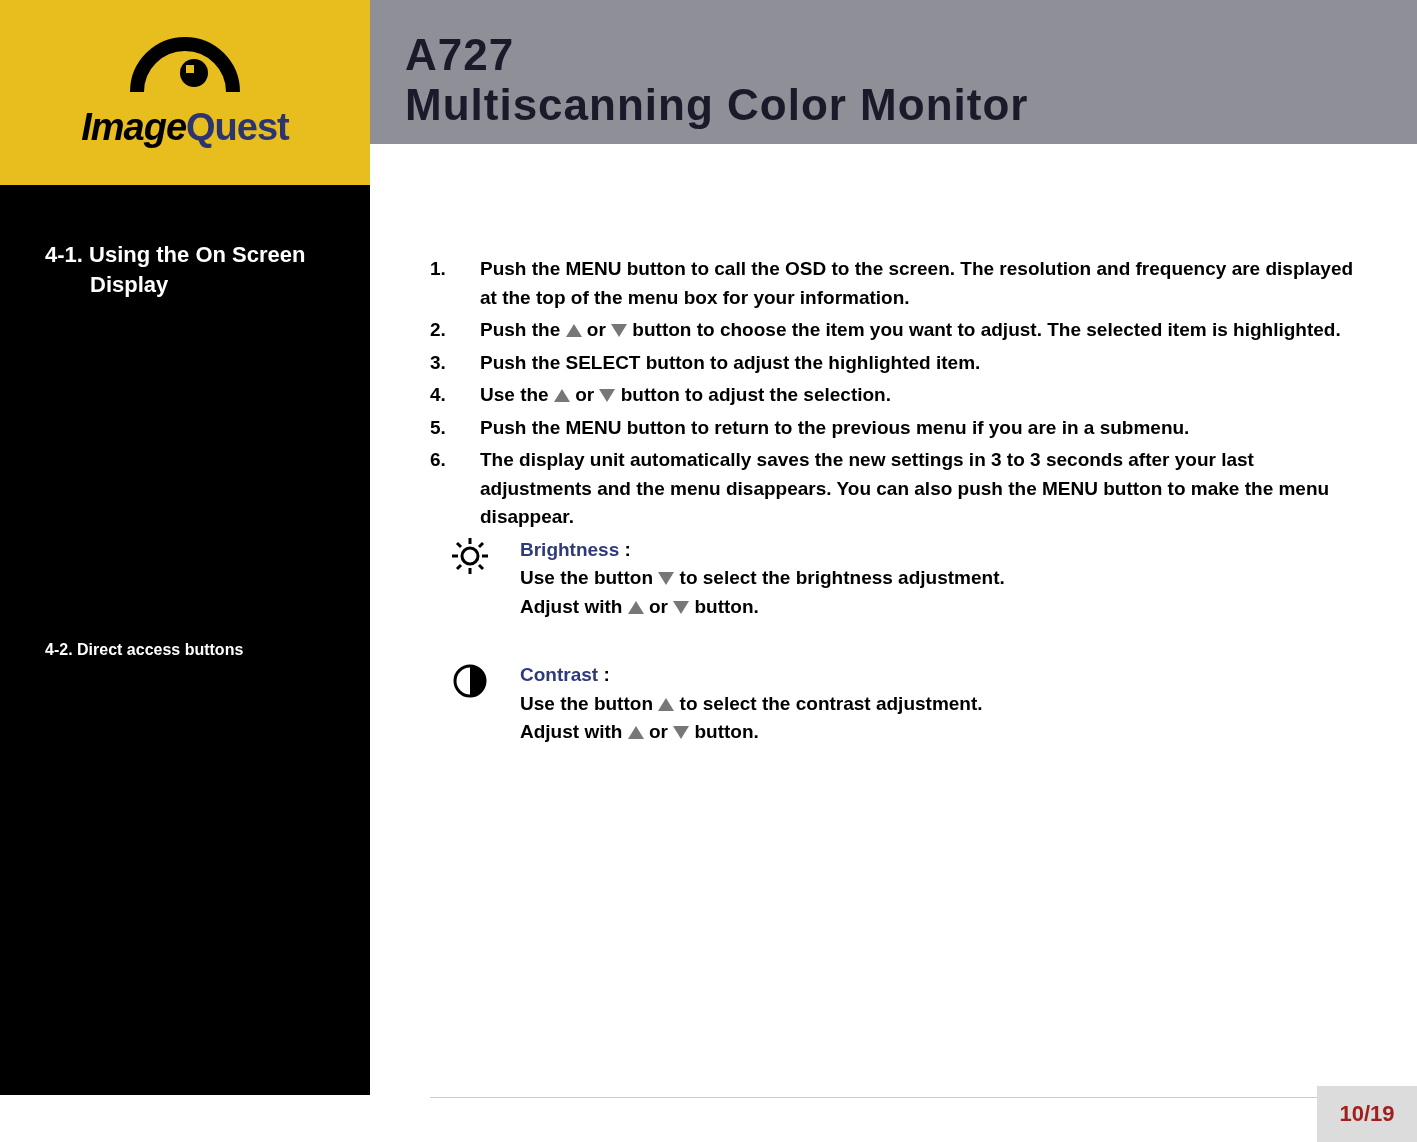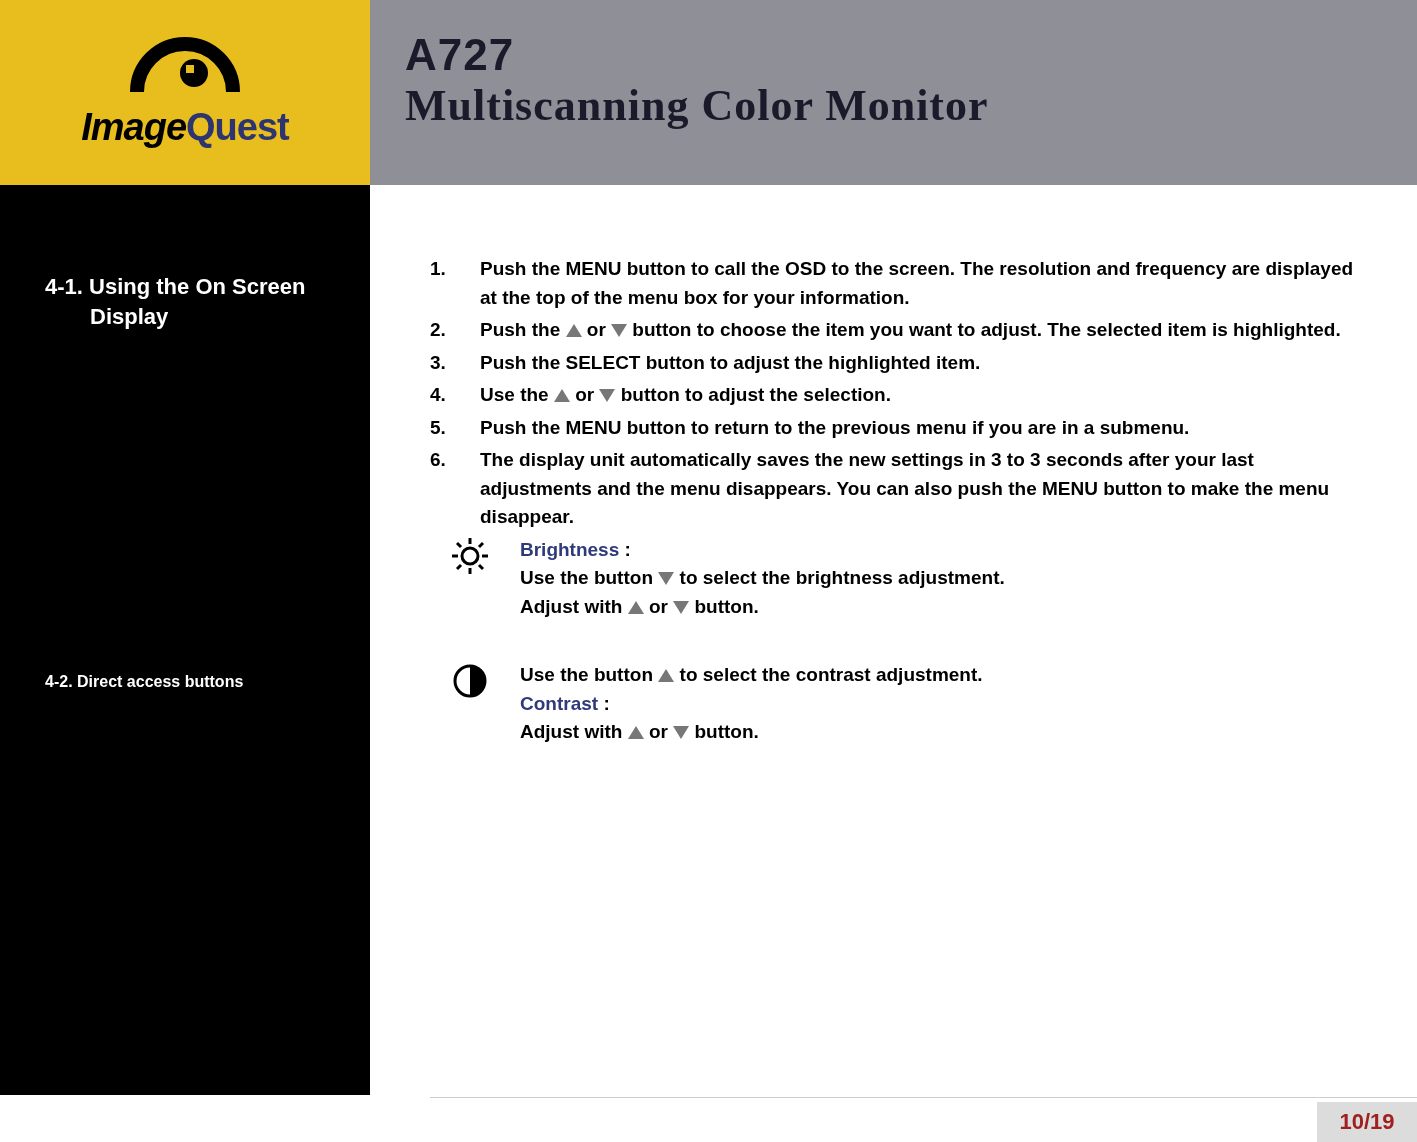--- a/index.html
+++ b/index.html
@@ -42,34 +42,34 @@
     position:absolute;
     width:8px;height:8px;
     background:#e7be1e;
     left:6px;top:6px;
   }
   .logo-text { font-weight: bold; font-size: 38px; letter-spacing: -1px; }
   .logo-image { color: #000; font-style: italic; }
   .logo-quest { color: #2c3570; font-style: normal; }
   .title-cell {
     flex: 1;
-    height: 185px;
+    height: 144px;
     background: #8f8f98;
     padding: 30px 35px;
     color: #1a1a2a;
   }
   .title-model { font-size: 44px; font-weight: bold; letter-spacing: 1px; }
-  .title-sub   { font-size: 44px; font-weight: bold; letter-spacing: 1px; font-family: Liberation Serif, serif; }
+  .title-sub   { font-size: 44px; font-weight: bold; letter-spacing: 1px; }
 
   .content-row { display: flex; height: 910px; }
   .sidebar {
     width: 370px;
     background: #000;
     color: #fff;
-    padding: 87px 25px 30px 45px;
+    padding: 55px 25px 30px 45px;
     font-weight: bold;
   }
   .side-heading-1 { font-size: 22px; line-height: 1.35; margin-bottom: 340px; }
   .side-sub { padding-left: 45px; display:block;}
   .side-heading-2 { font-size: 16px; line-height: 1.35; }
 
   .main {
     flex: 1;
     padding: 70px 60px 30px 60px;
     color: #000;
@@ -98,21 +98,21 @@
   .access-block { }
   .access-item { display: flex; margin-bottom: 40px; }
   .access-icon { width: 90px; padding-left: 20px; flex-shrink: 0; }
   .access-body { flex: 1; font-size: 19px; font-weight: bold; line-height: 1.5; }
   .access-title { color: #2f3a7a; }
 
   .page-footer {
     position: absolute;
     right: 0;
     bottom: 0;
-    height: 40px;
+    height: 56px;
     width: 100px;
     background: #dcdcdc;
     color: #a02020;
     font-weight: bold;
     font-size: 22px;
     display: flex;
     align-items: center;
     justify-content: center;
   }
   .thin-divider{
@@ -241,26 +241,26 @@
 
       <div class="access-item">
         <div class="access-icon">
           <svg class="ico" width="40" height="40" viewBox="0 0 40 40">
             <circle cx="20" cy="20" r="15" fill="none" stroke="#000" stroke-width="3"></circle>
             <path d="M20 5 A15 15 0 0 1 20 35 Z" fill="#000"></path>
           </svg>
         </div>
         <div class="access-body">
           <div>
+            <span class="access-title">Contrast</span><span class="colon">   :</span>
+          </div>
+          <div>
             <span>Use the button  </span>
             <span class="tri-up"></span>
             <span> to select the contrast adjustment.</span>
-          </div>
-          <div>
-            <span class="access-title">Contrast</span><span class="colon">   :</span>
           </div>
           <div>
             <span>Adjust with </span>
             <span class="tri-up"></span>
             <span> or  </span>
             <span class="tri-down"></span>
             <span> button.</span>
           </div>
         </div>
       </div>

